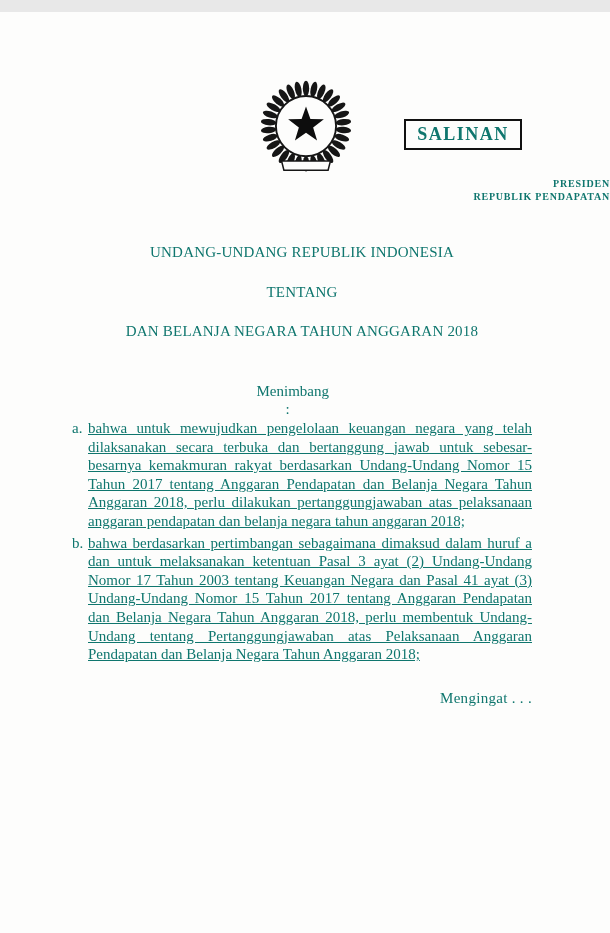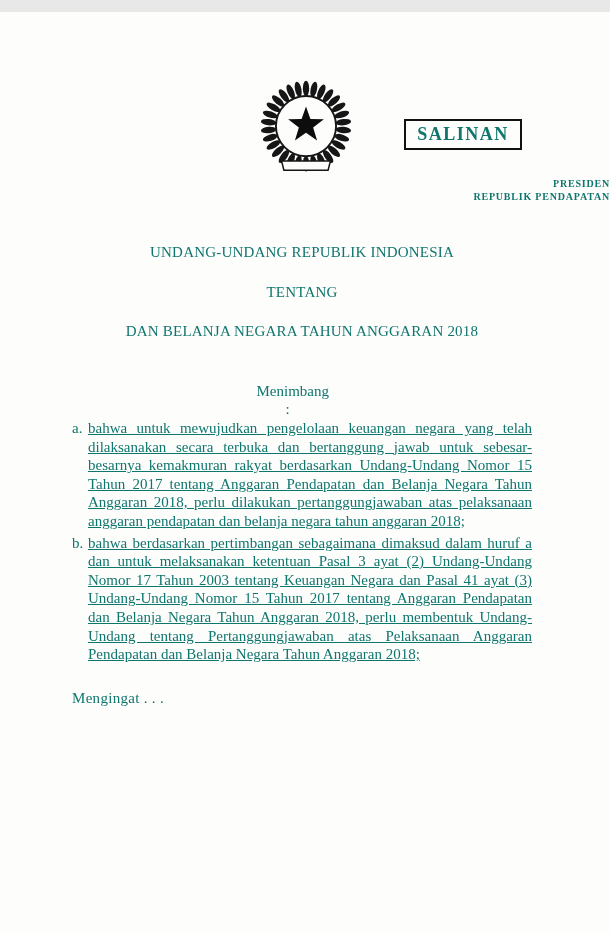--- a/index.html
+++ b/index.html
@@ -47,20 +47,21 @@
 
   .considering { display:flex; align-items:center;flex-direction:column; }
   .considering .label { width:91px; flex-shrink:0; }
   .considering .colon { width:33px; flex-shrink:0; }
   .considering .items { flex:1; }
   .item { display:flex; margin-bottom:3px; }
   .item .marker { width:16px; flex-shrink:0; }
   .item .text { flex:1; text-align:justify;text-decoration:underline; }
 
   .continuation {
+    text-align:right;
     margin-top:22px;
     letter-spacing:0.3px;
   }
 
   
   .docnum {
     position:absolute; left:44px; top:935px;
     font-family:"Liberation Mono", monospace;
     font-size:14px; letter-spacing:1px;
   }

